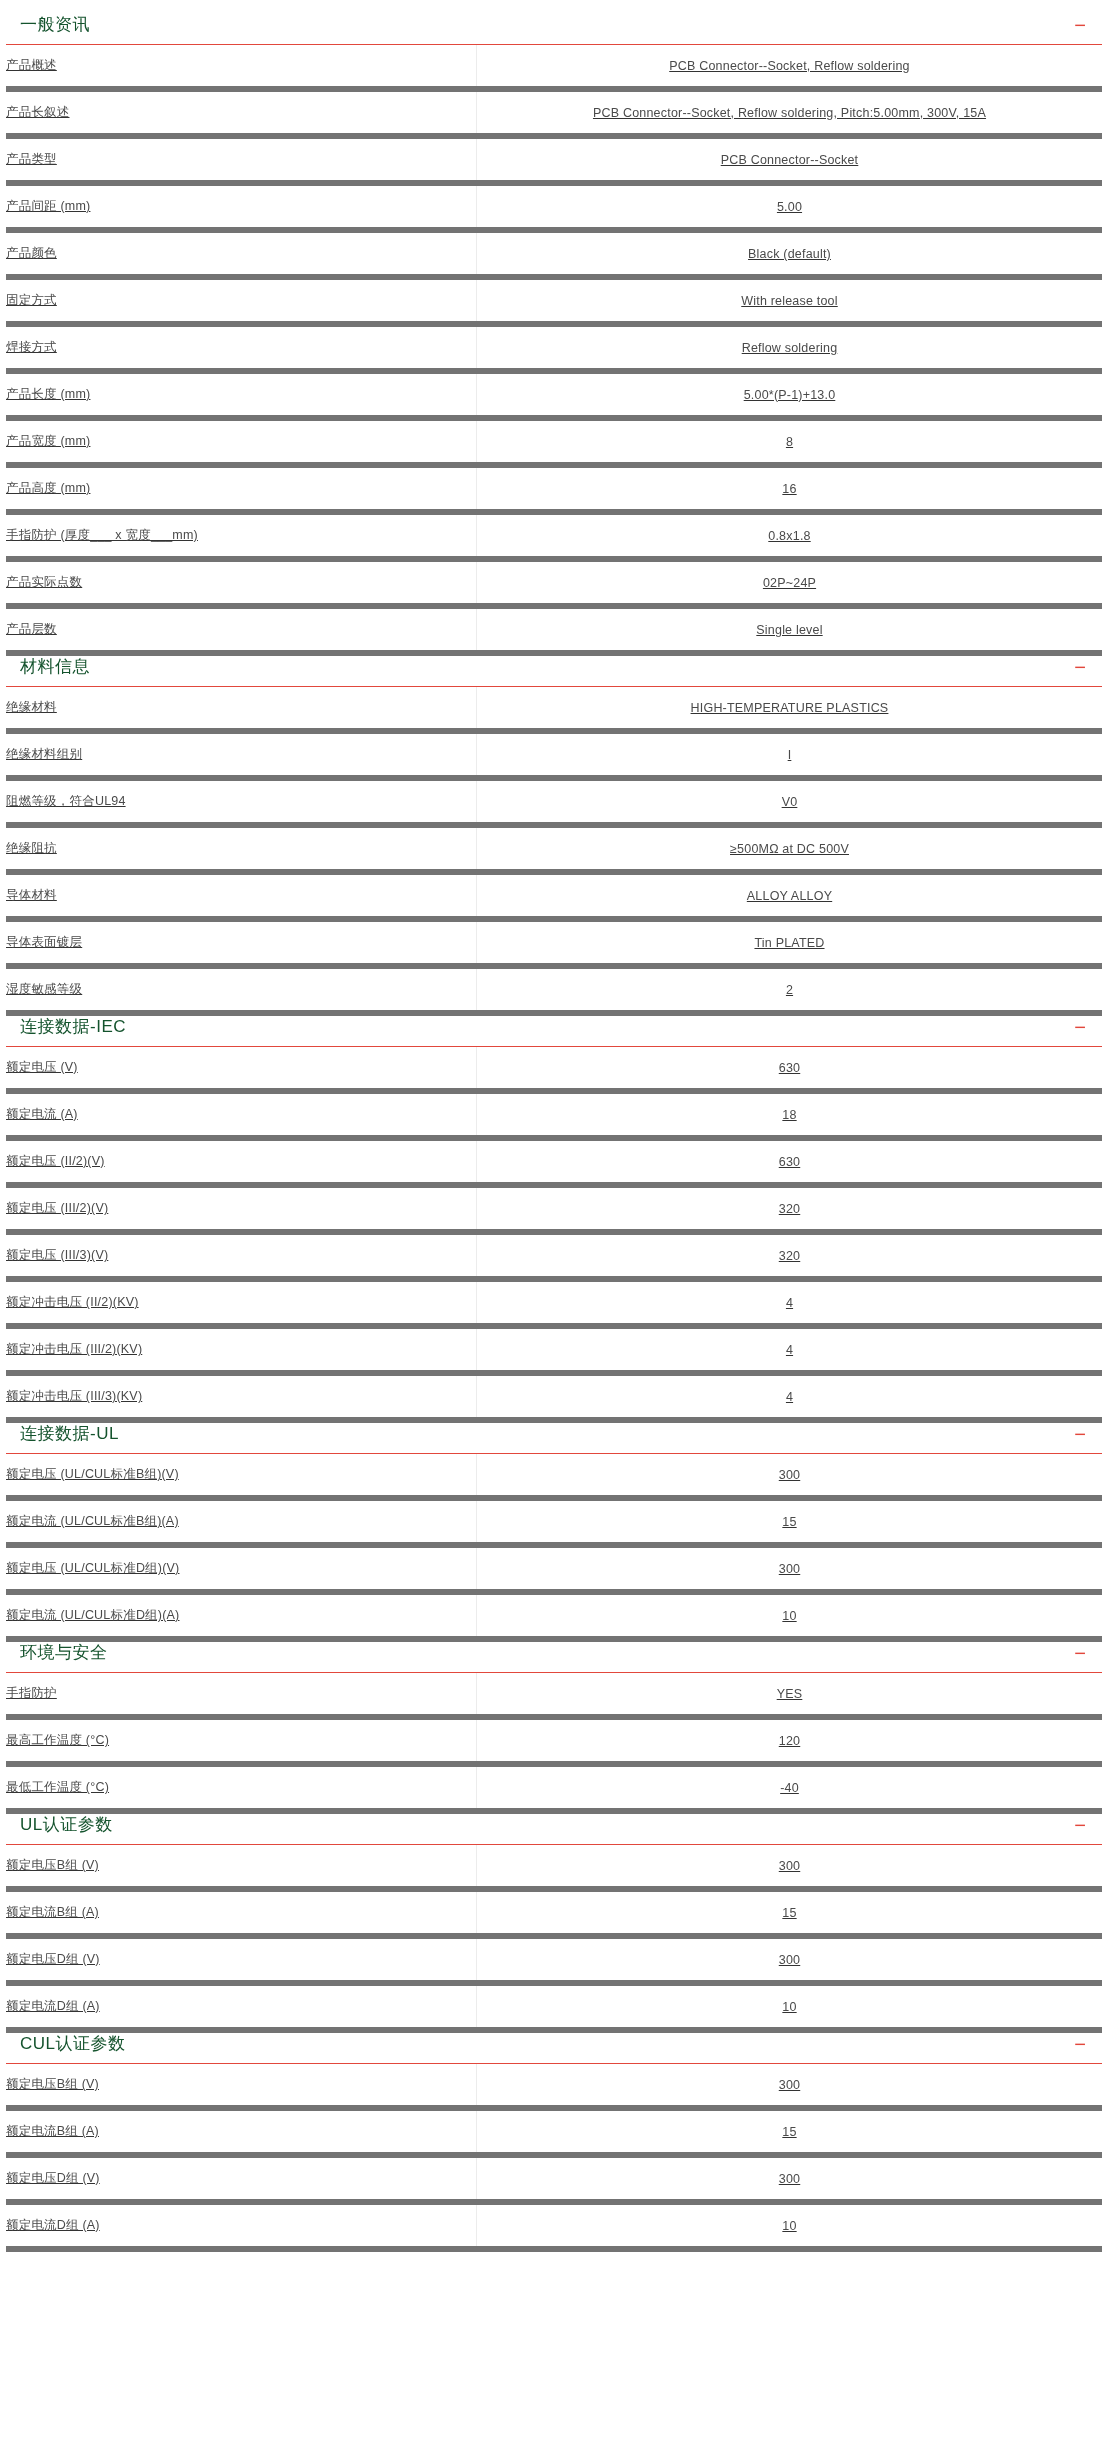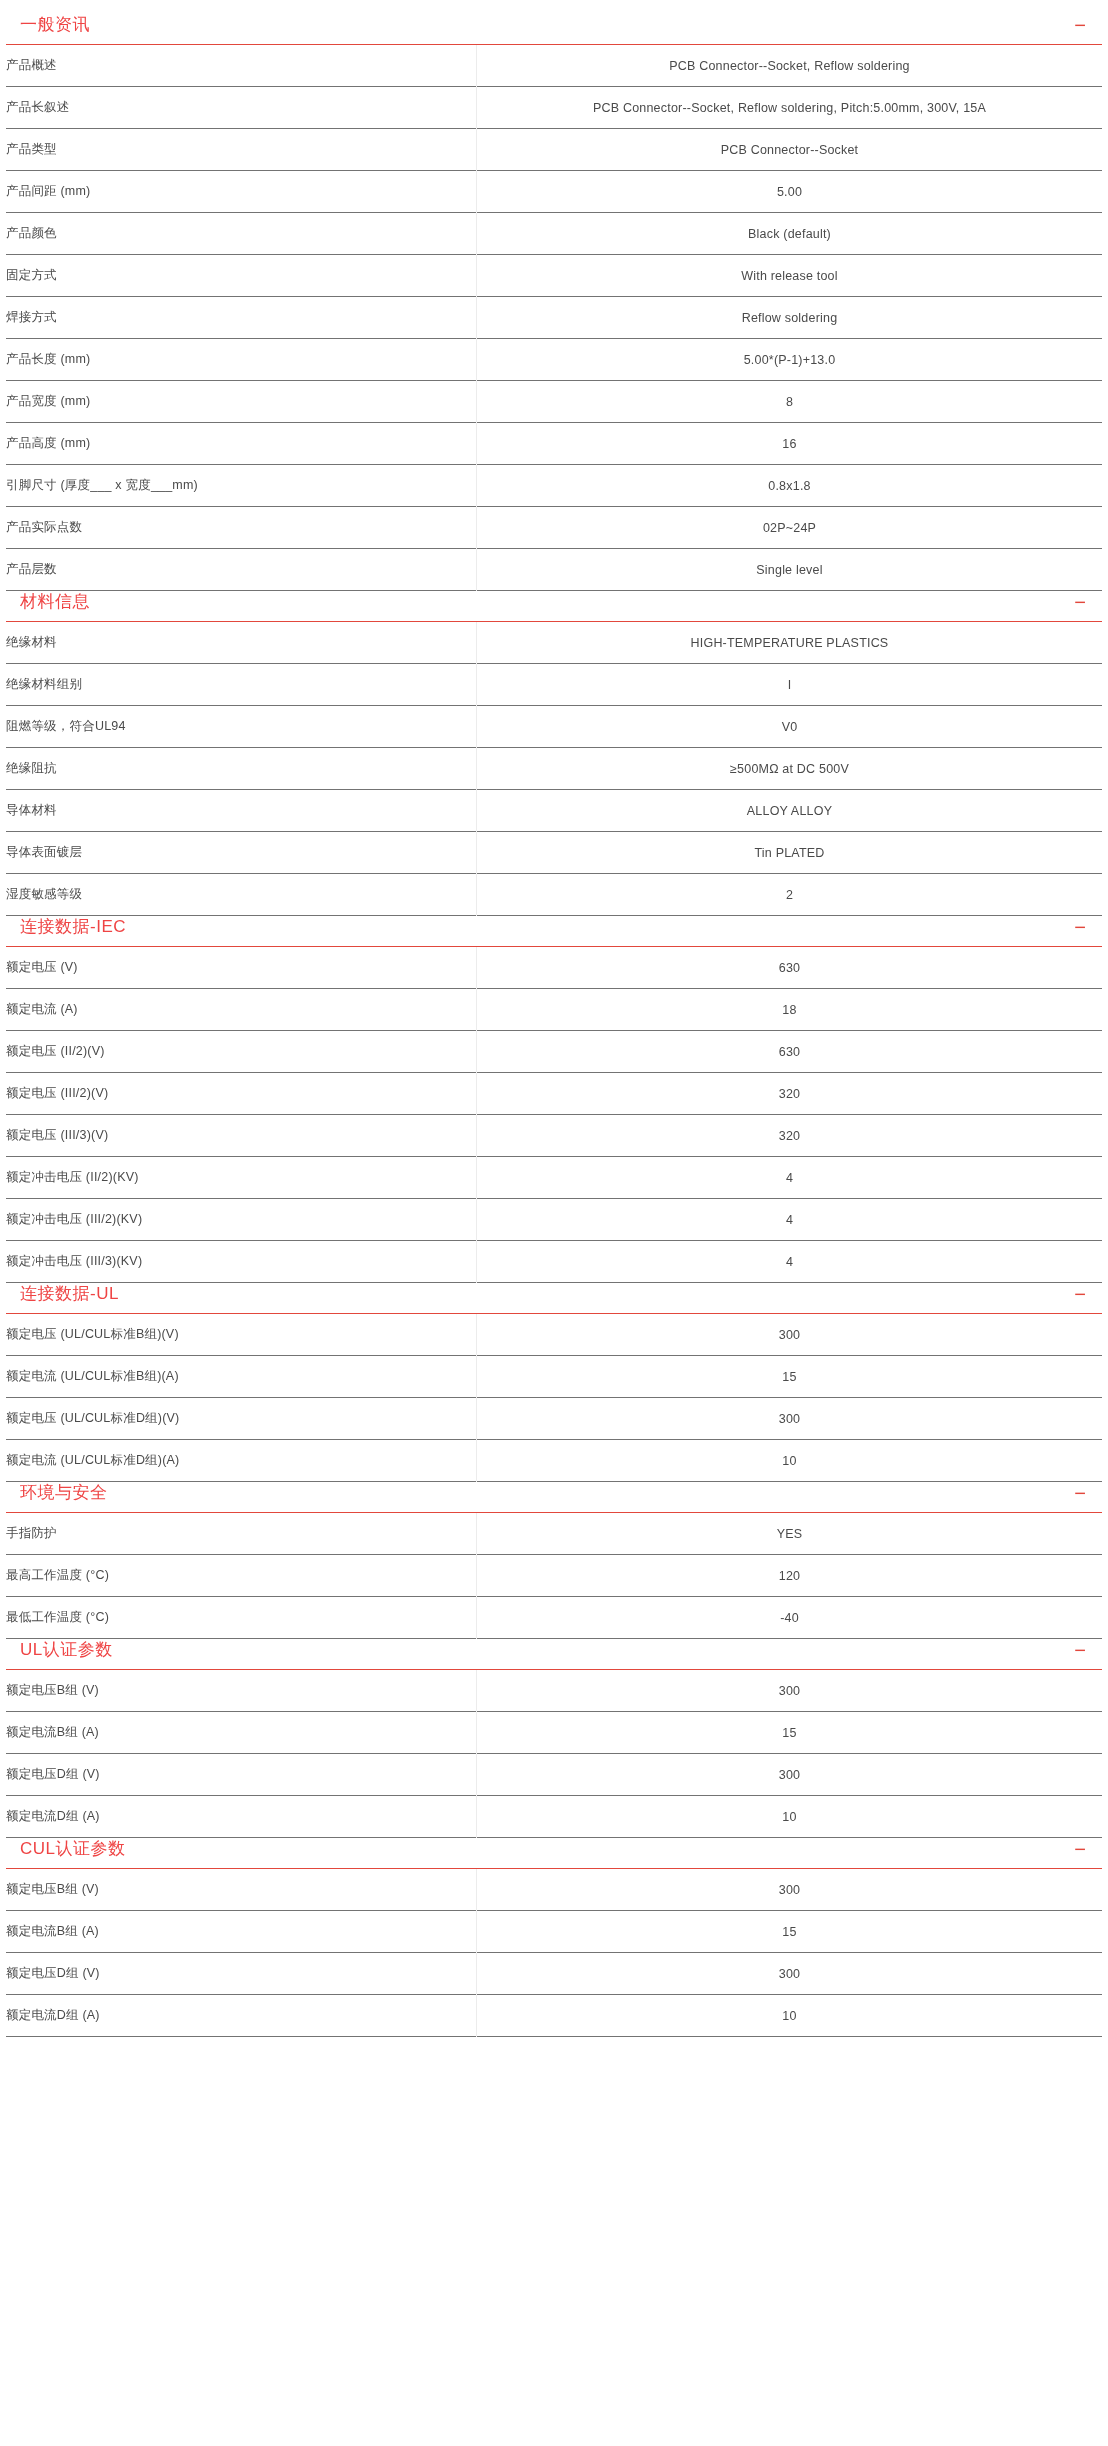--- a/index.html
+++ b/index.html
@@ -26,41 +26,42 @@
   .section-header {
     display: flex;
     align-items: flex-end;
     justify-content: space-between;
     border-bottom: 1px solid #e2473c;
     padding: 0 14px 8px 14px;
     margin: 0 6px;
   }
   .section-title {
     font-size: 17px;
-    color: #ef4444;
+    color: #14532d;
     letter-spacing: 0.5px;
     line-height: 22px;
   }
   .collapse-toggle {
     color: #e2473c;
     font-size: 20px;
     line-height: 14px;
     font-weight: 400;
     cursor: pointer;
     user-select: none;
     padding: 0 2px 4px 2px;
   }
   table.spec {
     width: calc(100% - 12px);
     margin: 0 6px;
     border-collapse: collapse;
     table-layout: fixed;
   }
   table.spec tr {
-    border-bottom: 1px solid #737373;
+    border-bottom: 6px solid #737373;
+    text-decoration: underline;
   }
   table.spec td {
     font-size: 12.5px;
     color: #4a4a4a;
     padding: 0;
     height: 41px;
     vertical-align: middle;
   }
   td.label {
     width: 470px;
@@ -122,21 +123,21 @@
           </tr>
           <tr>
             <td class="label">产品宽度 (mm)</td>
             <td class="value">8</td>
           </tr>
           <tr>
             <td class="label">产品高度 (mm)</td>
             <td class="value">16</td>
           </tr>
           <tr>
-            <td class="label">引脚尺寸 (厚度___ x 宽度___mm)</td>
+            <td class="label">手指防护 (厚度___ x 宽度___mm)</td>
             <td class="value">0.8x1.8</td>
           </tr>
           <tr>
             <td class="label">产品实际点数</td>
             <td class="value">02P~24P</td>
           </tr>
           <tr>
             <td class="label">产品层数</td>
             <td class="value">Single level</td>
           </tr>

